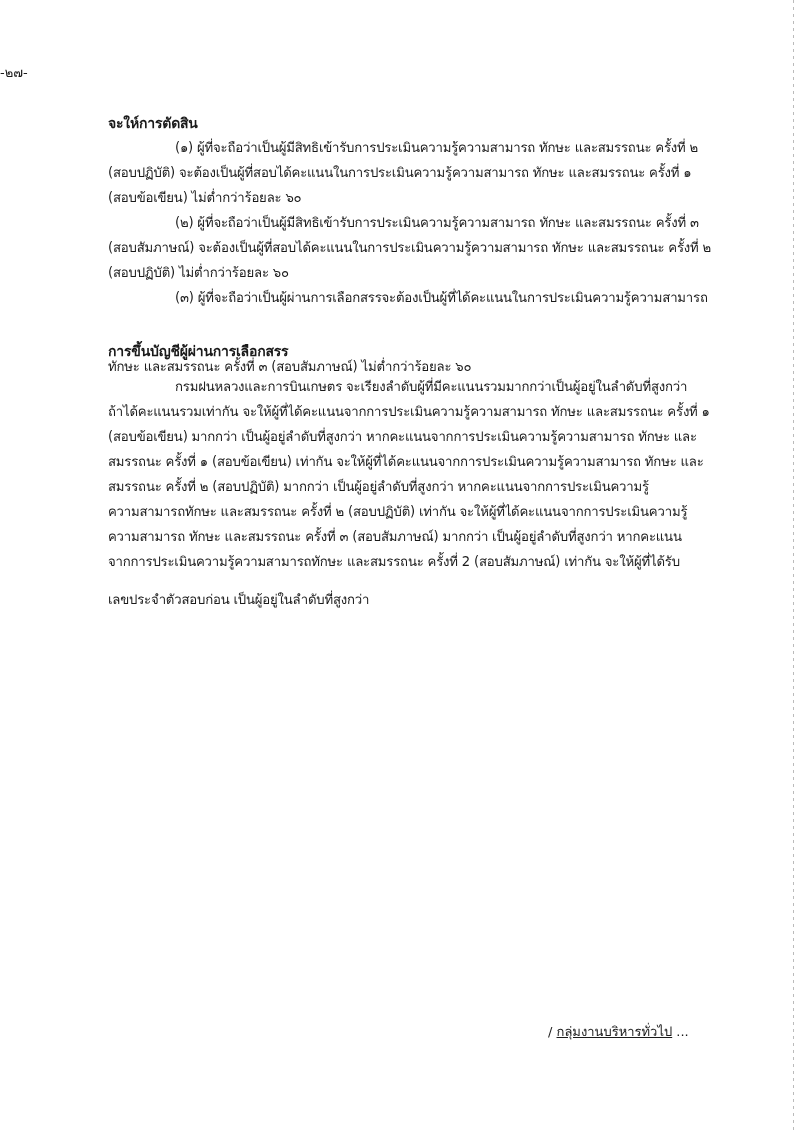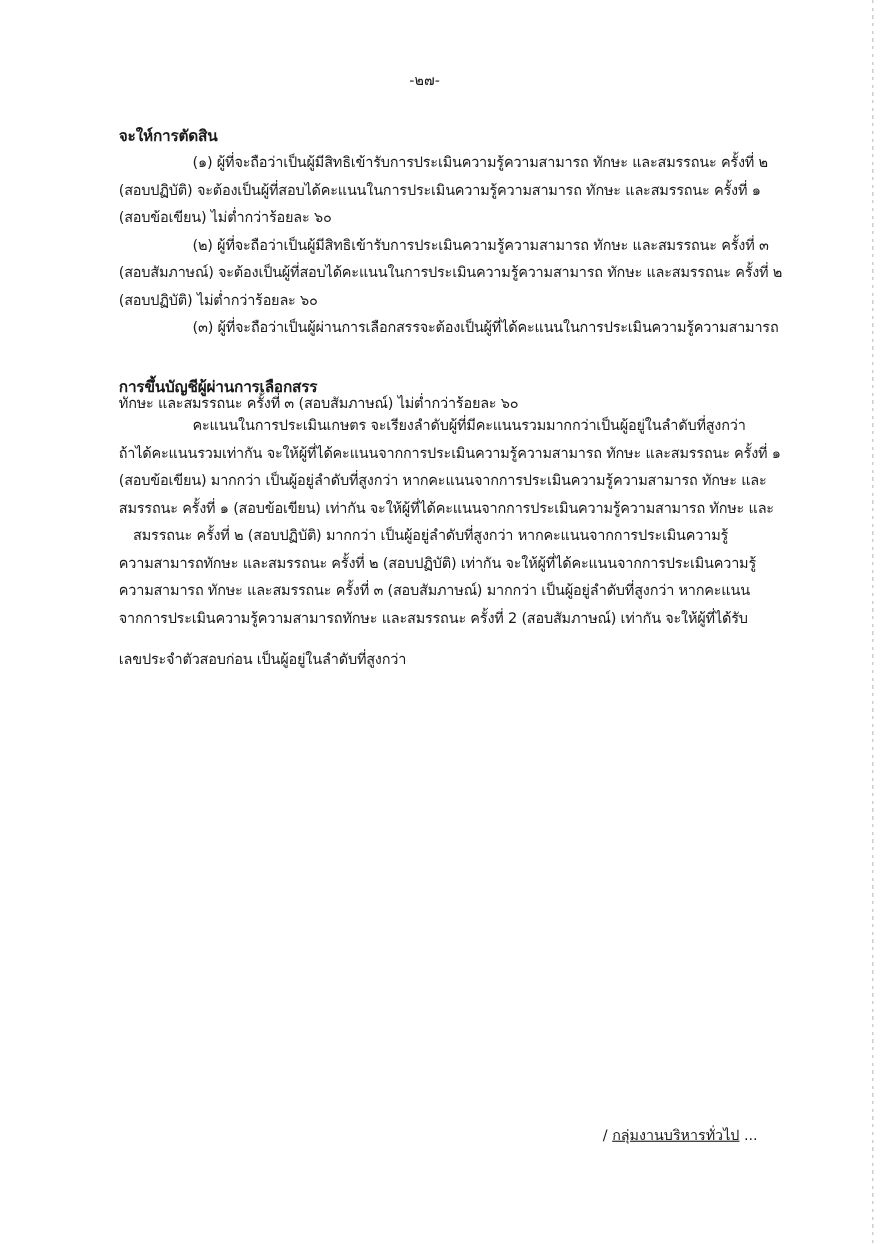--- a/index.html
+++ b/index.html
@@ -1,23 +1,22 @@
 <!DOCTYPE html>
 <html><head>
   <meta charset="utf-8">
   <style>
     html, body { margin: 0; padding: 0; background: #ffffff; }
     body {
       width: 800px; height: 1131px; position: relative; overflow: hidden;
       font-family: "DejaVu Sans", sans-serif; color: #1a1a1a;
     }
     .page-number {
-      position: absolute; top: 62px; left: 0; width: 740px; text-align: center;
+      position: absolute; top: 62px; left: 0; width: 740px; text-align: left;
       font-size: 13px;
-      margin-left: 16px;
     }
     .line {
       position: absolute; left: 108px; font-size: 13.2px; white-space: nowrap;
       letter-spacing: -0.2px;
     }
     .indent { left: 175px; }
     .heading { font-weight: bold; font-size: 14px; }
     .footer {
       position: absolute; top: 1021px; left: 548px; font-size: 13px; white-space: nowrap;
     }
@@ -35,25 +34,25 @@
 <div class="line indent" style="top:137px;">(๑)  ผู้ที่จะถือว่าเป็นผู้มีสิทธิเข้ารับการประเมินความรู้ความสามารถ ทักษะ และสมรรถนะ ครั้งที่ ๒</div>
 <div class="line" style="top:162px;">(สอบปฏิบัติ) จะต้องเป็นผู้ที่สอบได้คะแนนในการประเมินความรู้ความสามารถ ทักษะ และสมรรถนะ ครั้งที่ ๑</div>
 <div class="line" style="top:187px;">(สอบข้อเขียน) ไม่ต่ำกว่าร้อยละ ๖๐</div>
 <div class="line indent" style="top:212px;">(๒)  ผู้ที่จะถือว่าเป็นผู้มีสิทธิเข้ารับการประเมินความรู้ความสามารถ ทักษะ และสมรรถนะ ครั้งที่ ๓</div>
 <div class="line" style="top:237px;">(สอบสัมภาษณ์) จะต้องเป็นผู้ที่สอบได้คะแนนในการประเมินความรู้ความสามารถ ทักษะ และสมรรถนะ ครั้งที่ ๒</div>
 <div class="line" style="top:262px;">(สอบปฏิบัติ) ไม่ต่ำกว่าร้อยละ ๖๐</div>
 <div class="line indent" style="top:287px;">(๓)  ผู้ที่จะถือว่าเป็นผู้ผ่านการเลือกสรรจะต้องเป็นผู้ที่ได้คะแนนในการประเมินความรู้ความสามารถ</div>
 <div class="line" style="top:312px;margin-top:44px;">ทักษะ และสมรรถนะ ครั้งที่ ๓ (สอบสัมภาษณ์)  ไม่ต่ำกว่าร้อยละ ๖๐</div>
 
 <div class="line heading" style="top:340px;">การขึ้นบัญชีผู้ผ่านการเลือกสรร</div>
-<div class="line indent" style="top:376px;">คะแนนในการประเมินเกษตร จะเรียงลำดับผู้ที่มีคะแนนรวมมากกว่าเป็นผู้อยู่ในลำดับที่สูงกว่า</div>
+<div class="line indent" style="top:376px;">กรมฝนหลวงและการบินเกษตร จะเรียงลำดับผู้ที่มีคะแนนรวมมากกว่าเป็นผู้อยู่ในลำดับที่สูงกว่า</div>
 <div class="line" style="top:401px;">ถ้าได้คะแนนรวมเท่ากัน จะให้ผู้ที่ได้คะแนนจากการประเมินความรู้ความสามารถ ทักษะ และสมรรถนะ ครั้งที่ ๑</div>
 <div class="line" style="top:426px;">(สอบข้อเขียน) มากกว่า เป็นผู้อยู่ลำดับที่สูงกว่า หากคะแนนจากการประเมินความรู้ความสามารถ ทักษะ และ</div>
 <div class="line" style="top:451px;">สมรรถนะ ครั้งที่ ๑ (สอบข้อเขียน) เท่ากัน จะให้ผู้ที่ได้คะแนนจากการประเมินความรู้ความสามารถ ทักษะ และ</div>
-<div class="line" style="top:476px;margin-left:13px;">สมรรถนะ ครั้งที่ ๒ (สอบปฏิบัติ) มากกว่า เป็นผู้อยู่ลำดับที่สูงกว่า  หากคะแนนจากการประเมินความรู้</div>
+<div class="line" style="top:476px;">สมรรถนะ ครั้งที่ ๒ (สอบปฏิบัติ) มากกว่า เป็นผู้อยู่ลำดับที่สูงกว่า  หากคะแนนจากการประเมินความรู้</div>
 <div class="line" style="top:501px;">ความสามารถทักษะ และสมรรถนะ ครั้งที่ ๒ (สอบปฏิบัติ) เท่ากัน จะให้ผู้ที่ได้คะแนนจากการประเมินความรู้</div>
 <div class="line" style="top:526px;">ความสามารถ ทักษะ และสมรรถนะ ครั้งที่ ๓ (สอบสัมภาษณ์) มากกว่า เป็นผู้อยู่ลำดับที่สูงกว่า หากคะแนน</div>
 <div class="line" style="top:551px;">จากการประเมินความรู้ความสามารถทักษะ และสมรรถนะ ครั้งที่ 2 (สอบสัมภาษณ์) เท่ากัน จะให้ผู้ที่ได้รับ</div>
 <div class="line" style="top:589px;">เลขประจำตัวสอบก่อน เป็นผู้อยู่ในลำดับที่สูงกว่า</div>
 
 <div class="footer">
   <span>/ </span><span class="u">กลุ่มงานบริหารทั่วไป</span><span> ...</span>
 </div>
 
 <div class="edge" style="top:0; height:1131px;"></div>

